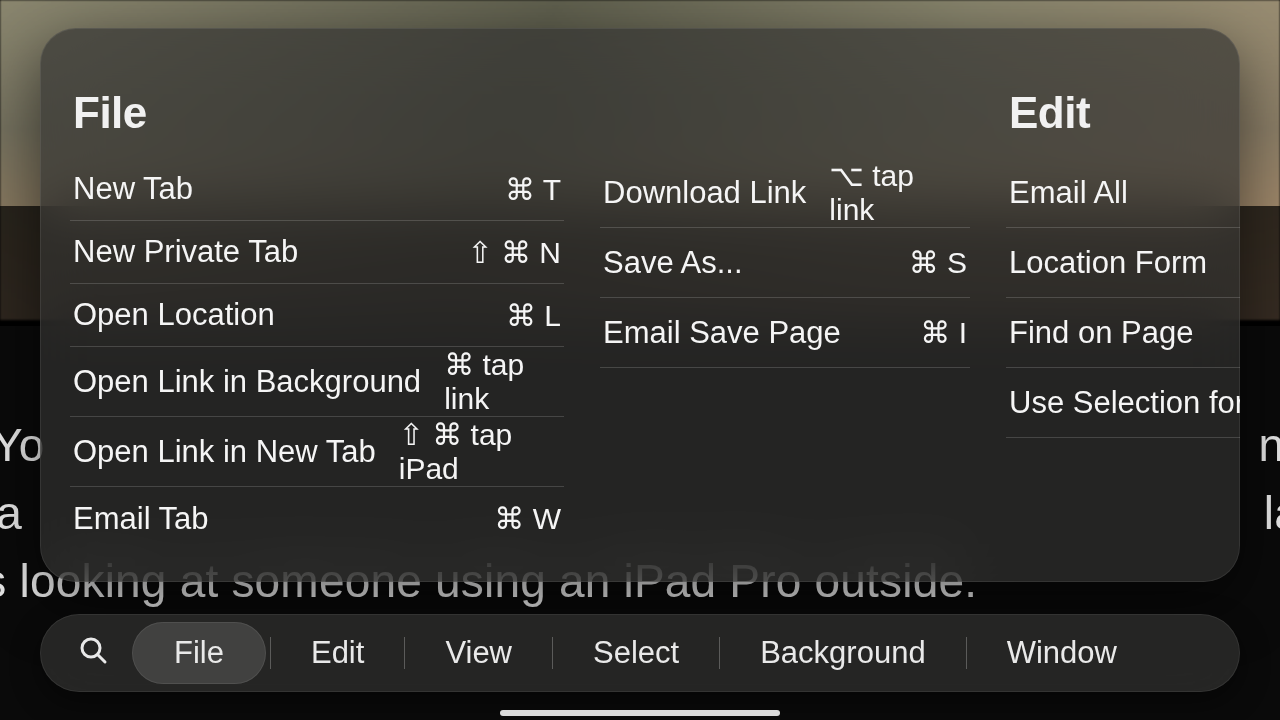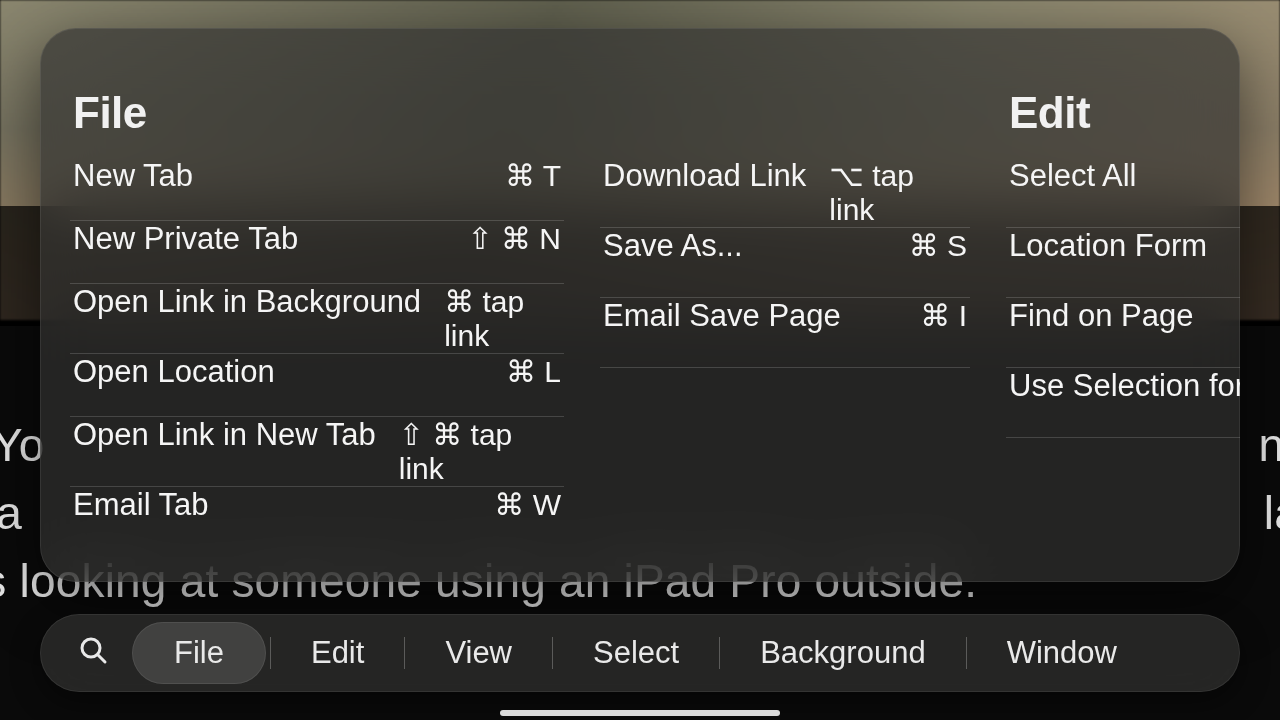--- a/index.html
+++ b/index.html
@@ -78,21 +78,21 @@
     font-weight: 700;
     font-size: 44px;
     letter-spacing: -0.5px;
     margin-bottom: 20px;
     padding-left: 3px;
   }
   .col-title.hidden { visibility: hidden; }
 
   .item {
     display: flex;
-    align-items: flex-start;
+    align-items: center;
     justify-content: space-between;
     height: 70px;
     font-size: 31px;
     border-bottom: 1px solid rgba(255,255,255,0.16);
     padding: 0 3px;
     gap: 23px;
   }
   .item .label {
     color: #f5f5f5;
     white-space: nowrap;
@@ -192,30 +192,30 @@
 
       <div class="item">
         <span class="label">New Tab</span>
         <span class="shortcut">⌘ T</span>
       </div>
       <div class="item">
         <span class="label">New Private Tab</span>
         <span class="shortcut">⇧ ⌘ N</span>
       </div>
       <div class="item">
+        <span class="label">Open Location</span>
+        <span class="shortcut">⌘ L</span>
+      </div>
+      <div class="item">
         <span class="label">Open Link in Background</span>
         <span class="shortcut">⌘ tap link</span>
       </div>
       <div class="item">
-        <span class="label">Open Location</span>
-        <span class="shortcut">⌘ L</span>
-      </div>
-      <div class="item">
         <span class="label">Open Link in New Tab</span>
-        <span class="shortcut">⇧ ⌘ tap link</span>
+        <span class="shortcut">⇧ ⌘ tap iPad</span>
       </div>
       <div class="item" style="border-bottom:none">
         <span class="label">Email Tab</span>
         <span class="shortcut">⌘ W</span>
       </div>
     </div>
 
     <div class="col h-file2">
       <div class="col-title hidden">.</div>
 
@@ -230,21 +230,21 @@
       <div class="item">
         <span class="label">Email Save Page</span>
         <span class="shortcut">⌘ I</span>
       </div>
     </div>
 
     <div class="col h-edit">
       <div class="col-title">Edit</div>
 
       <div class="item">
-        <span class="label">Select All</span>
+        <span class="label">Email All</span>
         <span class="shortcut"></span>
       </div>
       <div class="item">
         <span class="label">Location Form</span>
         <span class="shortcut"></span>
       </div>
       <div class="item">
         <span class="label">Find on Page</span>
         <span class="shortcut"></span>
       </div>

